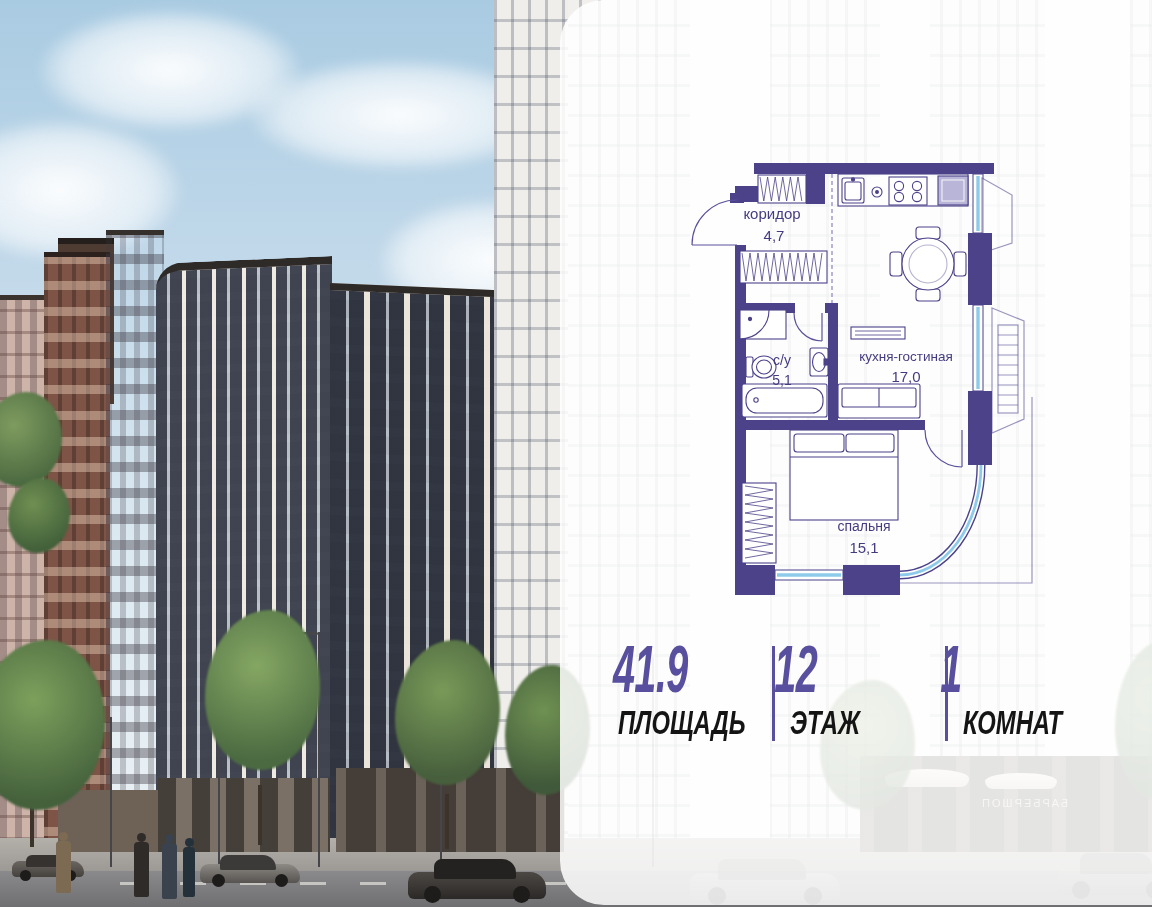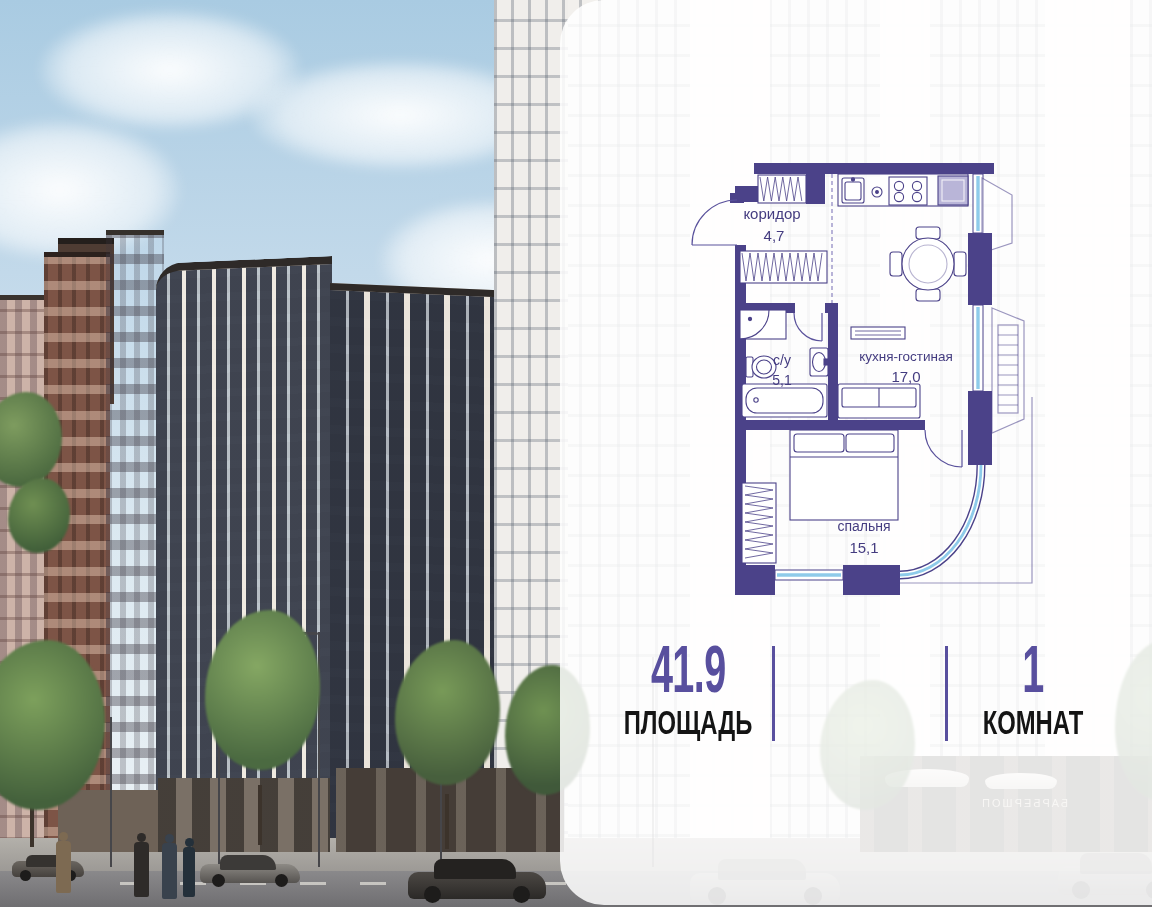--- a/index.html
+++ b/index.html
@@ -81,21 +81,21 @@
   
   .panel{position:absolute;left:560px;top:0;right:-60px;bottom:2px;
          background:rgba(255,255,255,.855);border-radius:44px 0 0 44px;}
 
   
   .plan{position:absolute;left:680px;top:153px;width:365px;height:455px;}
   .plan svg{width:100%;height:100%;}
   .plan text{font-family:"Liberation Sans",sans-serif;fill:#443c80;text-anchor:middle;}
 
   
-  .stat{position:absolute;top:641px;width:200px;text-align:center;}
+  .stat{position:absolute;top:641px;width:200px;text-align:left;font-style:italic;}
   .stat-value{display:inline-block;font-size:66px;line-height:56px;font-weight:700;
               color:#584f9e;transform:scaleX(.60);letter-spacing:-1px;}
   .stat-label{display:block;font-size:34px;line-height:34px;font-weight:700;color:#141414;
               transform:scaleX(.70);margin-top:8px;white-space:nowrap;}
   .stat-divider{position:absolute;top:646px;width:3px;height:95px;background:#584f9e;}
 </style>
 </head>
 <body>
 
 <div class="stage">
@@ -327,19 +327,23 @@
         <text x="184" y="400" font-size="15">15,1</text>
       </g>
     </svg>
   </div>
 
   <div class="stat" style="left:588px;">
     <span class="stat-value">41.9</span>
     <span class="stat-label">ПЛОЩАДЬ</span>
   </div>
   <div class="stat-divider" style="left:772px;"></div>
+  <div class="stat" style="left:760px;">
+    <span class="stat-value">12</span>
+    <span class="stat-label">ЭТАЖ</span>
+  </div>
   <div class="stat-divider" style="left:945px;"></div>
   <div class="stat" style="left:933px;">
     <span class="stat-value">1</span>
     <span class="stat-label">КОМНАТ</span>
   </div>
 
 </div>
 
 </body></html>

